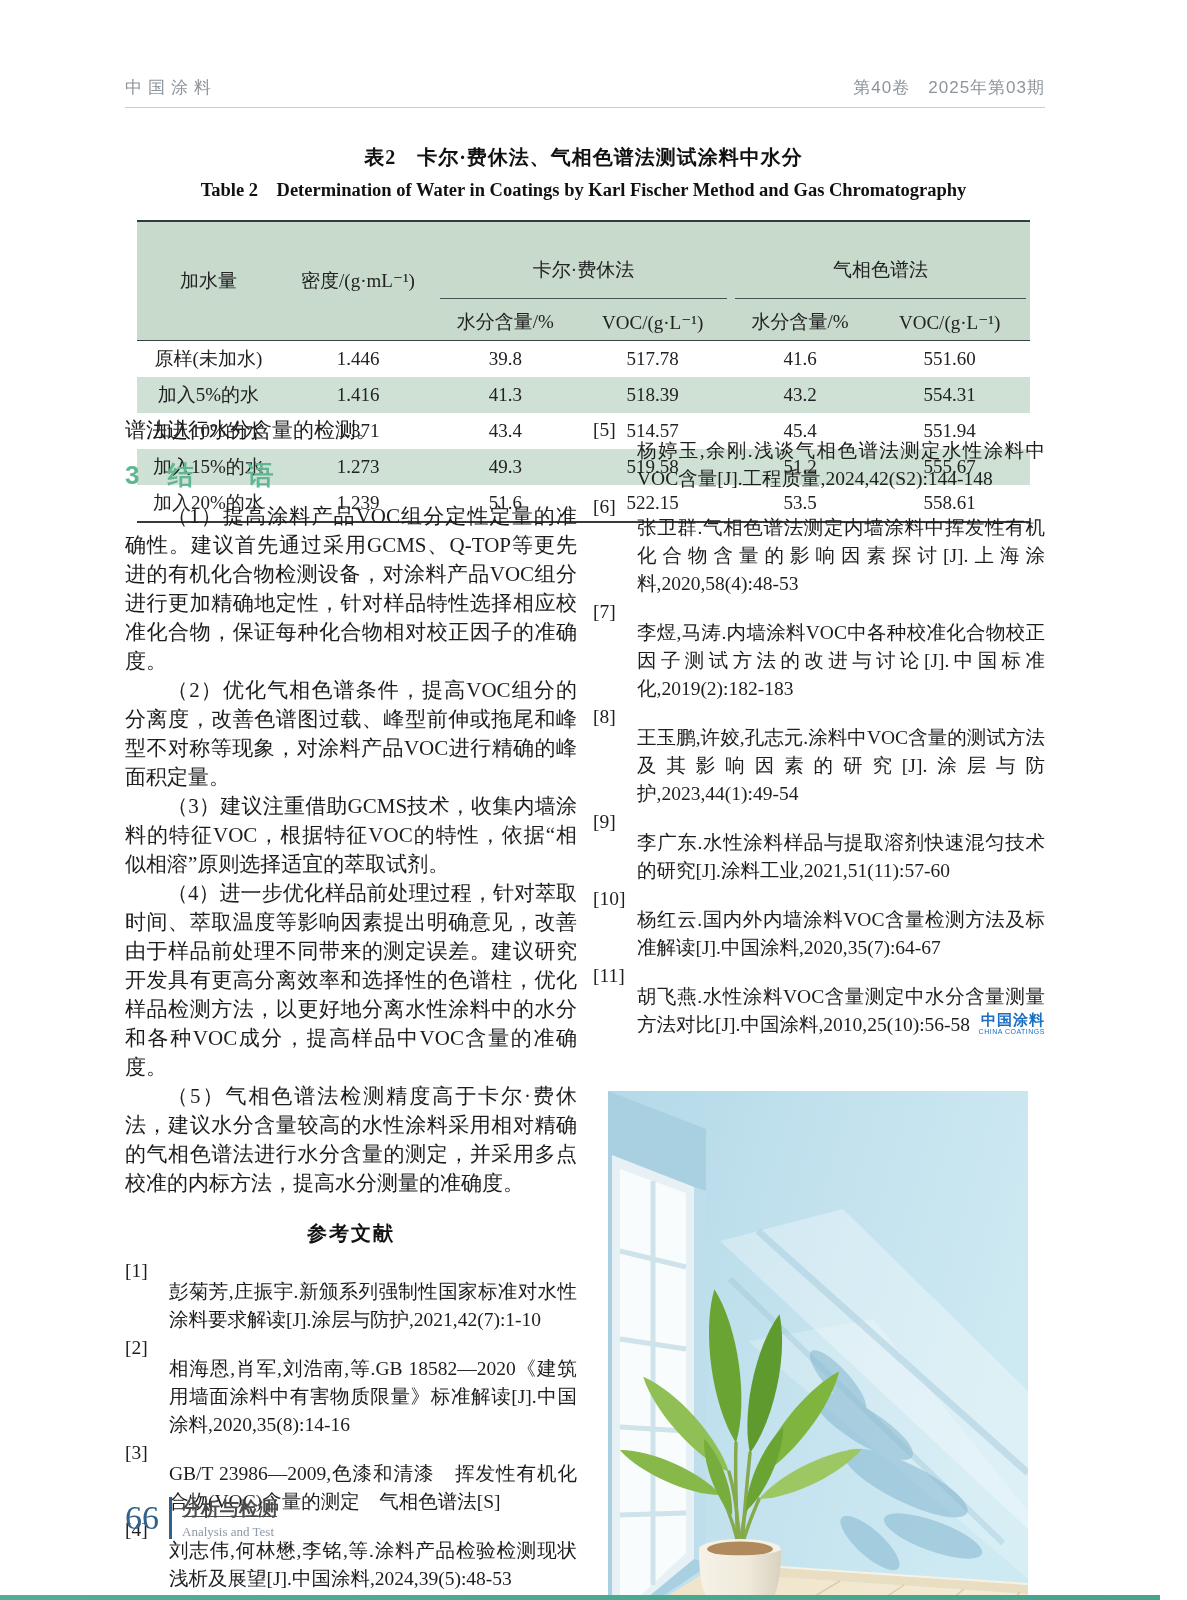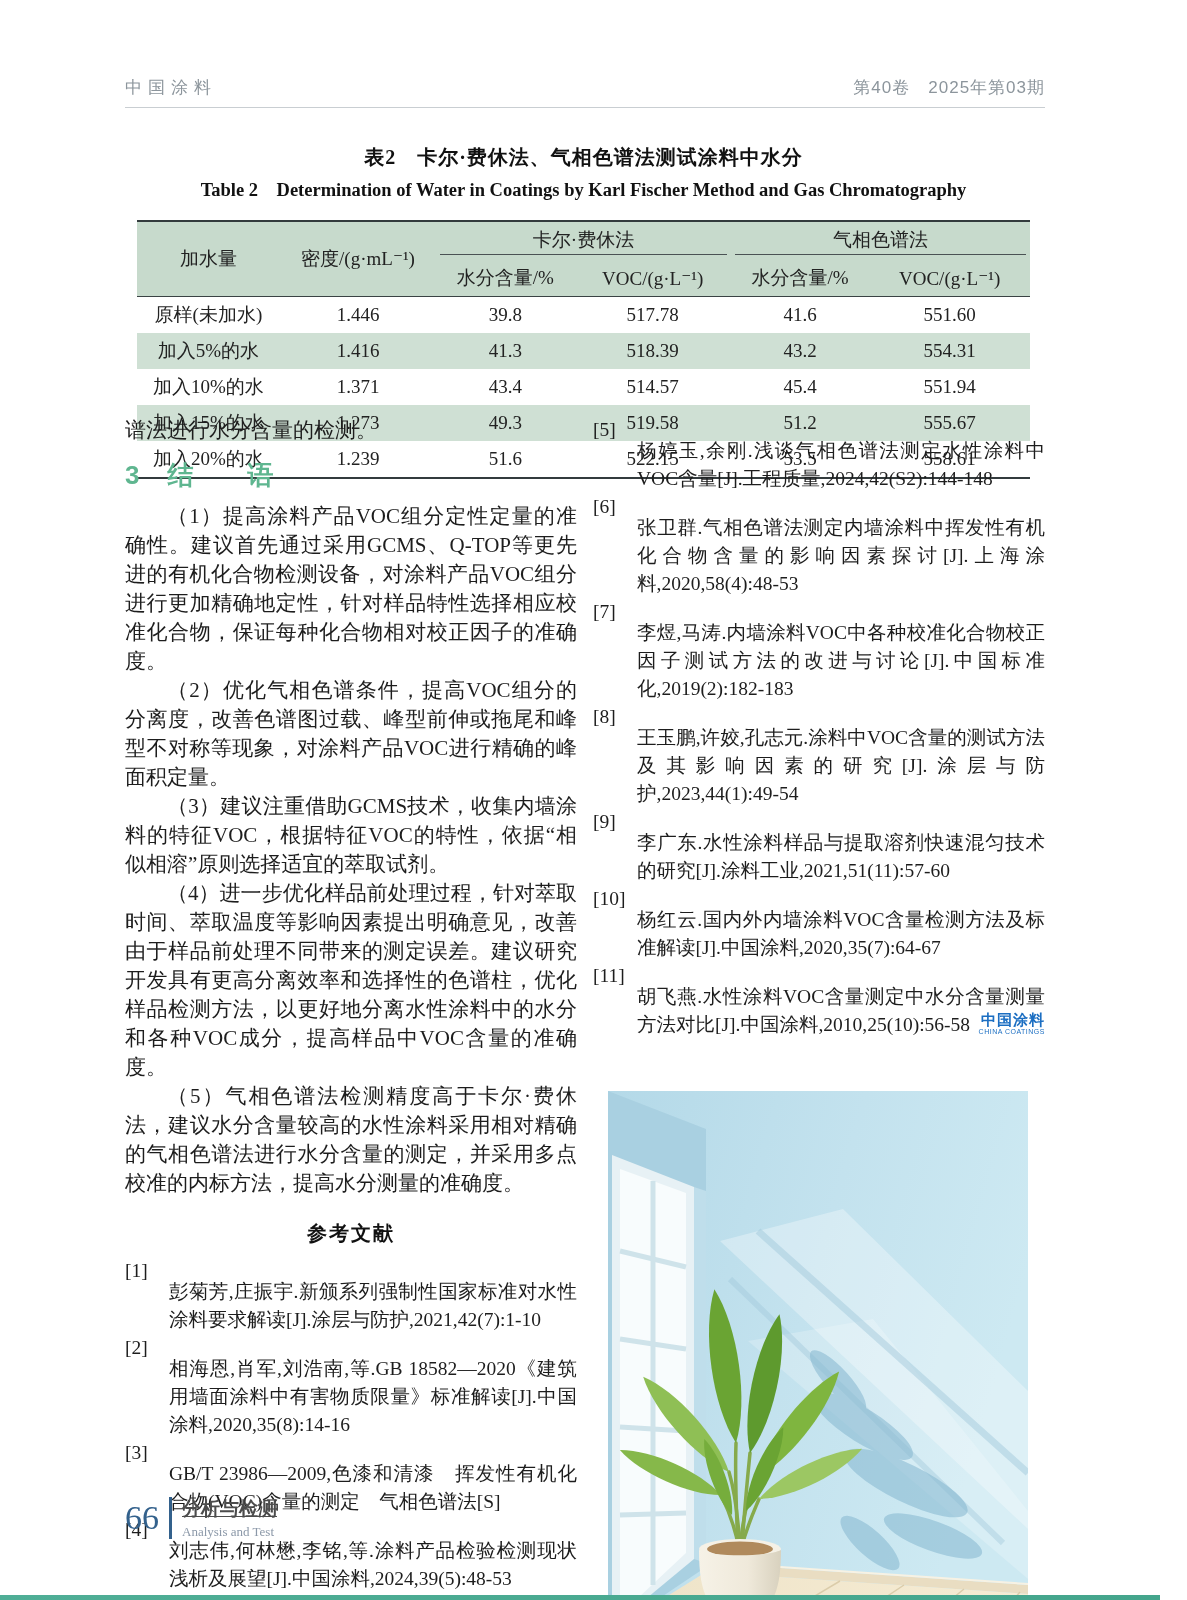--- a/index.html
+++ b/index.html
@@ -22,21 +22,21 @@
   .tbl-wrap { position:absolute; left:137px; top:144px; width:893px; }
   .tbl-title-zh { text-align:center; font-weight:bold; font-size:20px; color:#111; letter-spacing:1px; }
   .tbl-title-en { text-align:center; font-weight:bold; font-size:18.5px; color:#111; margin-top:6px; margin-bottom:18px; }
   table.data { width:100%; border-collapse:collapse; font-size:19px; color:#222;
     border-top:2.5px solid #333b3d; border-bottom:2.5px solid #333b3d; }
   table.data th, table.data td { font-weight:normal; text-align:center; padding:5px 4px; }
   thead { background:#c7dacc; }
   thead tr.sub th { border-bottom:1.5px solid #3a4244; }
   thead th.span2 { border-bottom:1.5px solid #3a4244; }
   th.grp { padding:7px 14px 0 14px; }
-  th.grp span { display:block; padding-bottom:1px; border-bottom:1px solid #4a5254; }
+  th.grp span { display:block; padding-bottom:15px; border-bottom:1px solid #4a5254;margin-top:30px; }
   tbody tr { height:33px; }
   tbody tr:nth-child(even) { background:#cfe0d4; }
   td.c0 { width:16%; } td.c1 { width:17.5%; } td.c2 { width:15.5%; }
   td.c3 { width:17.5%; } td.c4 { width:15.5%; } td.c5 { width:18%; }
   
   .col { position:absolute; top:416px; width:452px; font-size:21px; line-height:29px; text-align:justify; }
   .col-left { left:125px; }
   .col-right { left:593px; }
   .intro { text-indent:0; }
   .sec-head {

